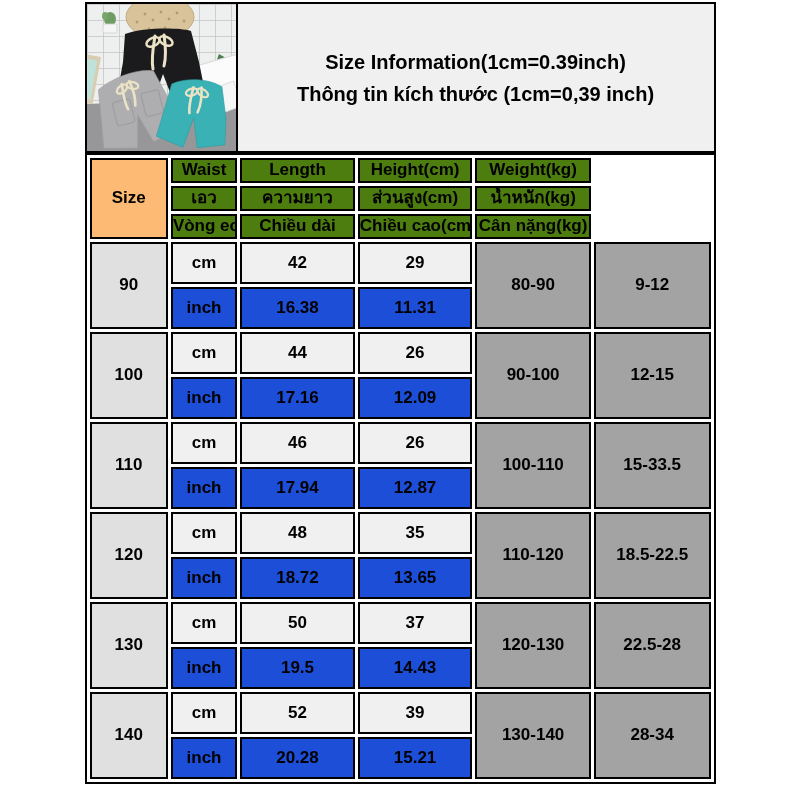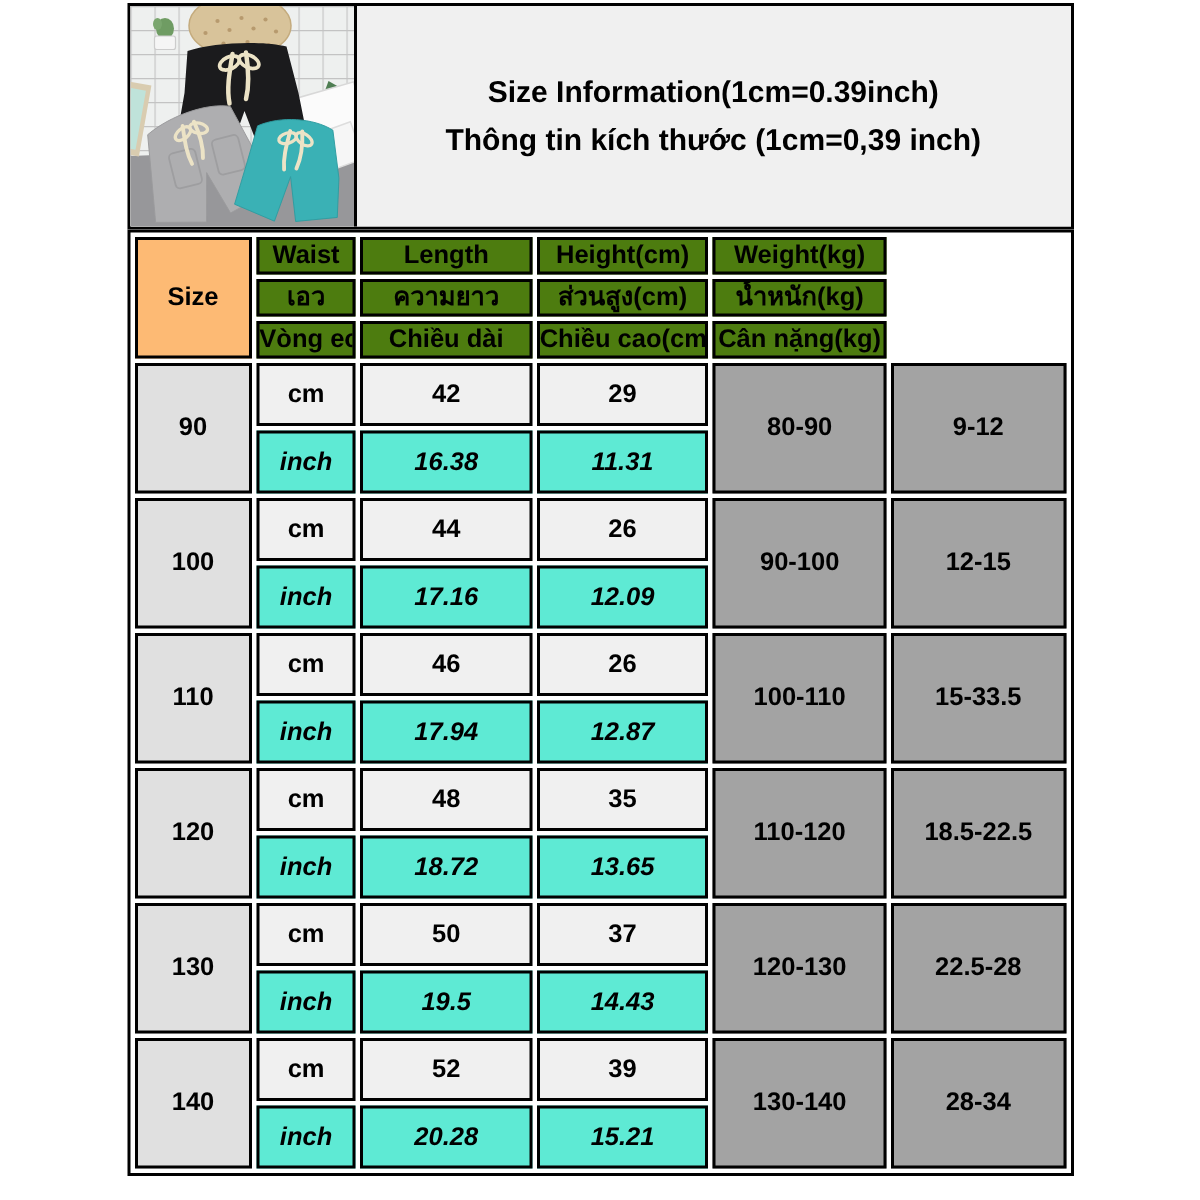--- a/index.html
+++ b/index.html
@@ -35,21 +35,21 @@
     text-align:center; vertical-align:middle;
     font-weight:bold; font-size:17px; line-height:1.2;
     padding:0; overflow:hidden; white-space:nowrap;
   }
   tr.hrow td { height:25px; }
   tr.drow td { height:42px; }
   td.size-head { background:#fdba74; font-size:30px; }
   td.head  { background:#4d7c0f; }
   td.c-size{ background:#e0e0e0; }
   td.bg-lt { background:#f0f0f0; }
-  td.bg-wh { background:#5eead4;font-style:italic; }
+  td.bg-wh { background:#1d4ed8; }
   td.c-merge { background:#a3a3a3; }
 
   
   .attention {
     border:2px solid #000; min-height:125px; margin-top:17px;
     padding:3px 6px 8px 6px; background:#fff;
     font-size:16px; line-height:21px; font-weight:normal; text-align:right;
   }
 </style>
 </head>

